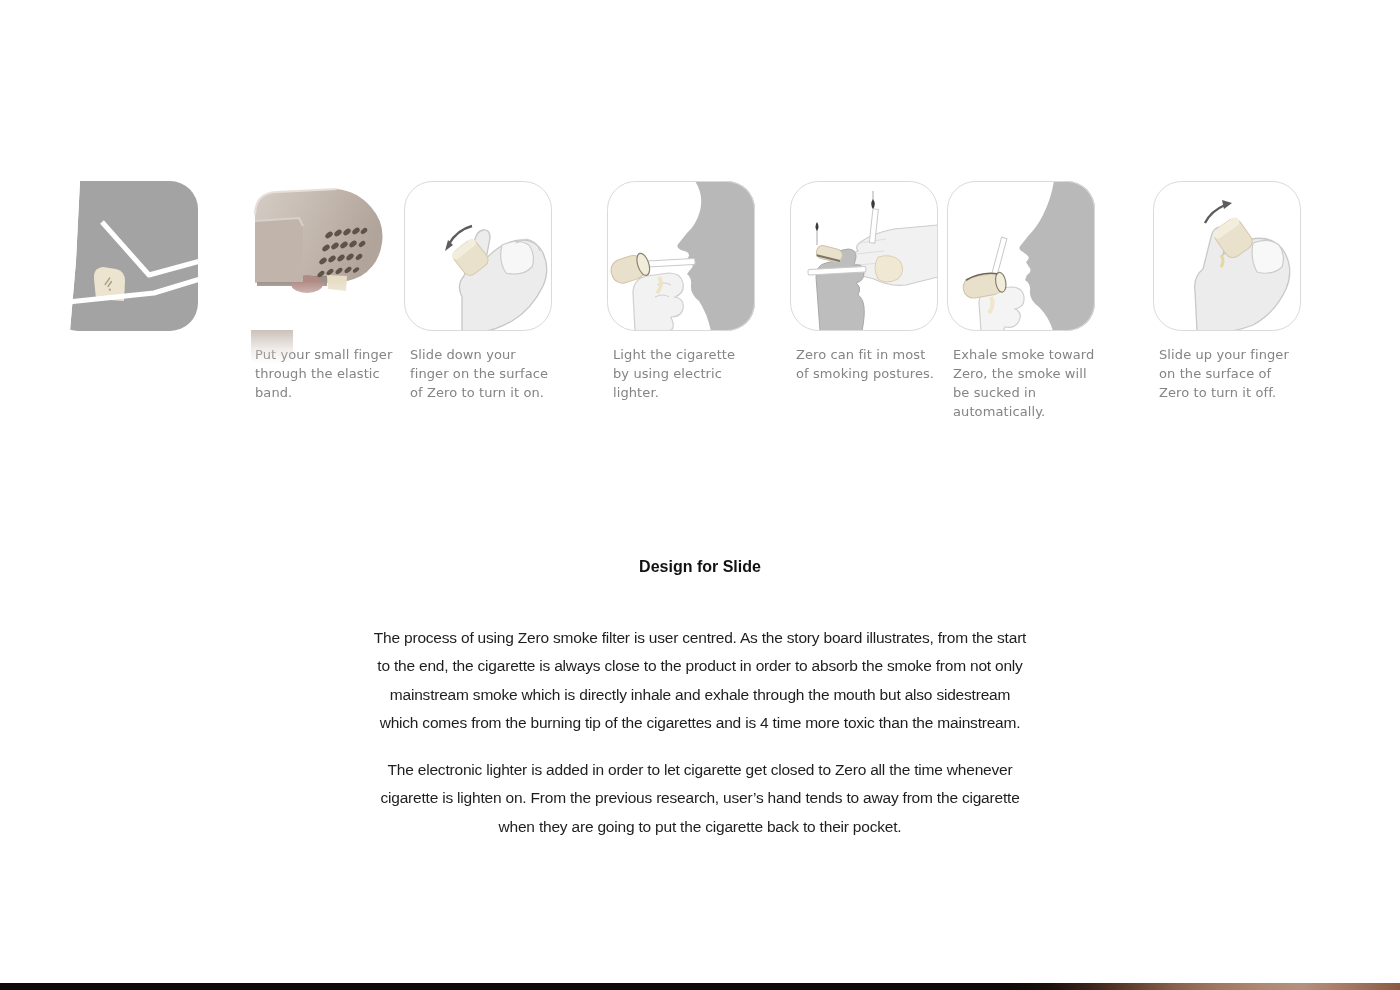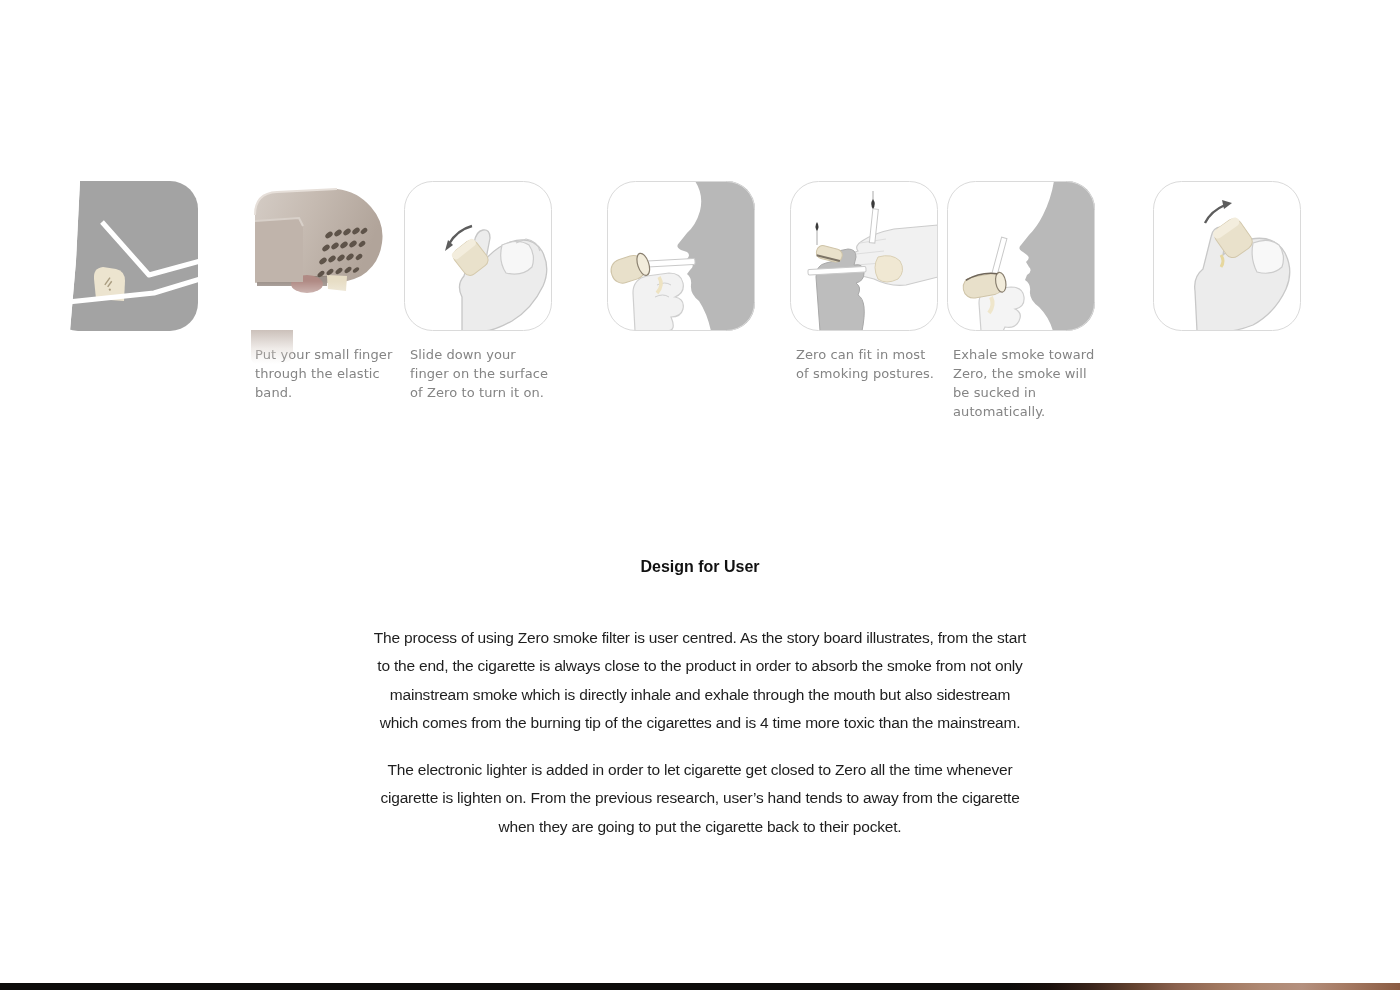--- a/index.html
+++ b/index.html
@@ -191,20 +191,23 @@
               <rect x="30" y="79" width="58" height="6" rx="1.5" fill="#ffffff" stroke="#c9c9c9" stroke-width="1"></rect>
             </g>
             <g transform="rotate(-18 22 88)">
               <rect x="4" y="76" width="34" height="24" rx="11" fill="#e8e0ca" stroke="#cfc4a8" stroke-width="1"></rect>
               <ellipse cx="37" cy="88" rx="5.5" ry="11.5" fill="#f2ecdb" stroke="#8a8070" stroke-width="1.2"></ellipse>
             </g>
           </g>
           <rect x="0.5" y="0.5" width="147" height="149" rx="28" fill="none" stroke="#dadada" stroke-width="1"></rect>
         </svg>
       </div>
+      <figcaption class="caption">Light the cigarette
+by using electric
+lighter.</figcaption>
     </figure>
 
     <figure class="panel pos5">
       <div class="panel-art">
         <svg width="148" height="150" viewBox="0 0 148 150">
           <defs>
               <clipPath id="c5">
                 <rect width="148" height="150" rx="28"></rect>
               </clipPath>
             </defs>
@@ -285,27 +288,30 @@
             </g>
             <path d="M68,74 Q72,80 68,86" stroke="#e6d79e" stroke-width="3" fill="none"></path>
             <g>
               <path d="M52,42 Q58,30 72,24" fill="none" stroke="#5d5d5d" stroke-width="2.4"></path>
               <polygon points="79,22 69,19 71,28" fill="#5d5d5d"></polygon>
             </g>
           </g>
           <rect x="0.5" y="0.5" width="147" height="149" rx="28" fill="none" stroke="#dadada" stroke-width="1"></rect>
         </svg>
       </div>
+      <figcaption class="caption">Slide up your finger
+on the surface of
+Zero to turn it off.</figcaption>
     </figure>
 
     <div class="panel2-tail"></div>
   </section>
 
   <section class="description">
-    <h2>Design for User</h2>
+    <h2>Design for Slide</h2>
     <p class="first">The process of using Zero smoke filter is user centred. As the story board illustrates, from the start
 to the end, the cigarette is always close to the product in order to absorb the smoke from not only
 mainstream smoke which is directly inhale and exhale through the mouth but also sidestream
 which comes from the burning tip of the cigarettes and is 4 time more toxic than the mainstream.</p>
     <p class="second">The electronic lighter is added in order to let cigarette get closed to Zero all the time whenever
 cigarette is lighten on. From the previous research, user’s hand tends to away from the cigarette
 when they are going to put the cigarette back to their pocket.</p>
   </section>
 
   <div class="bottom-strip"></div>

